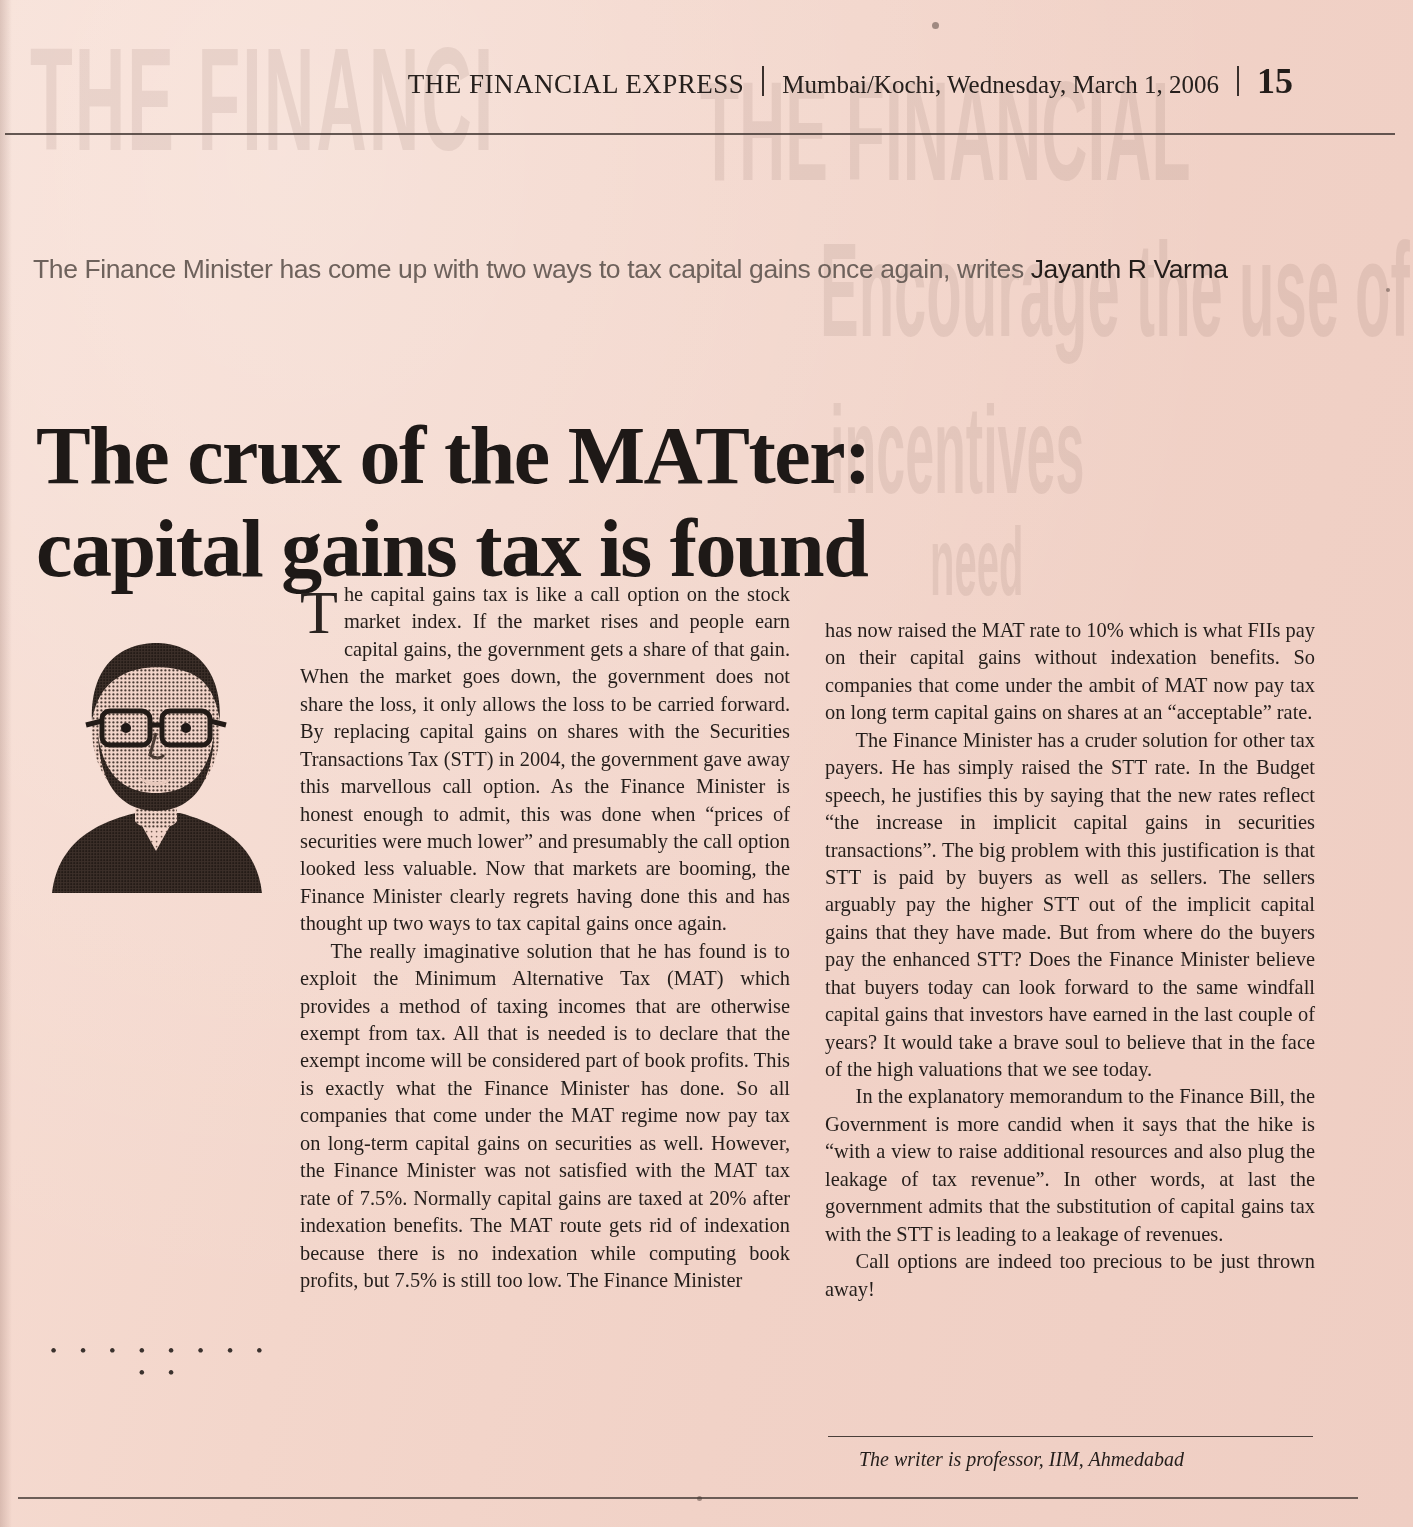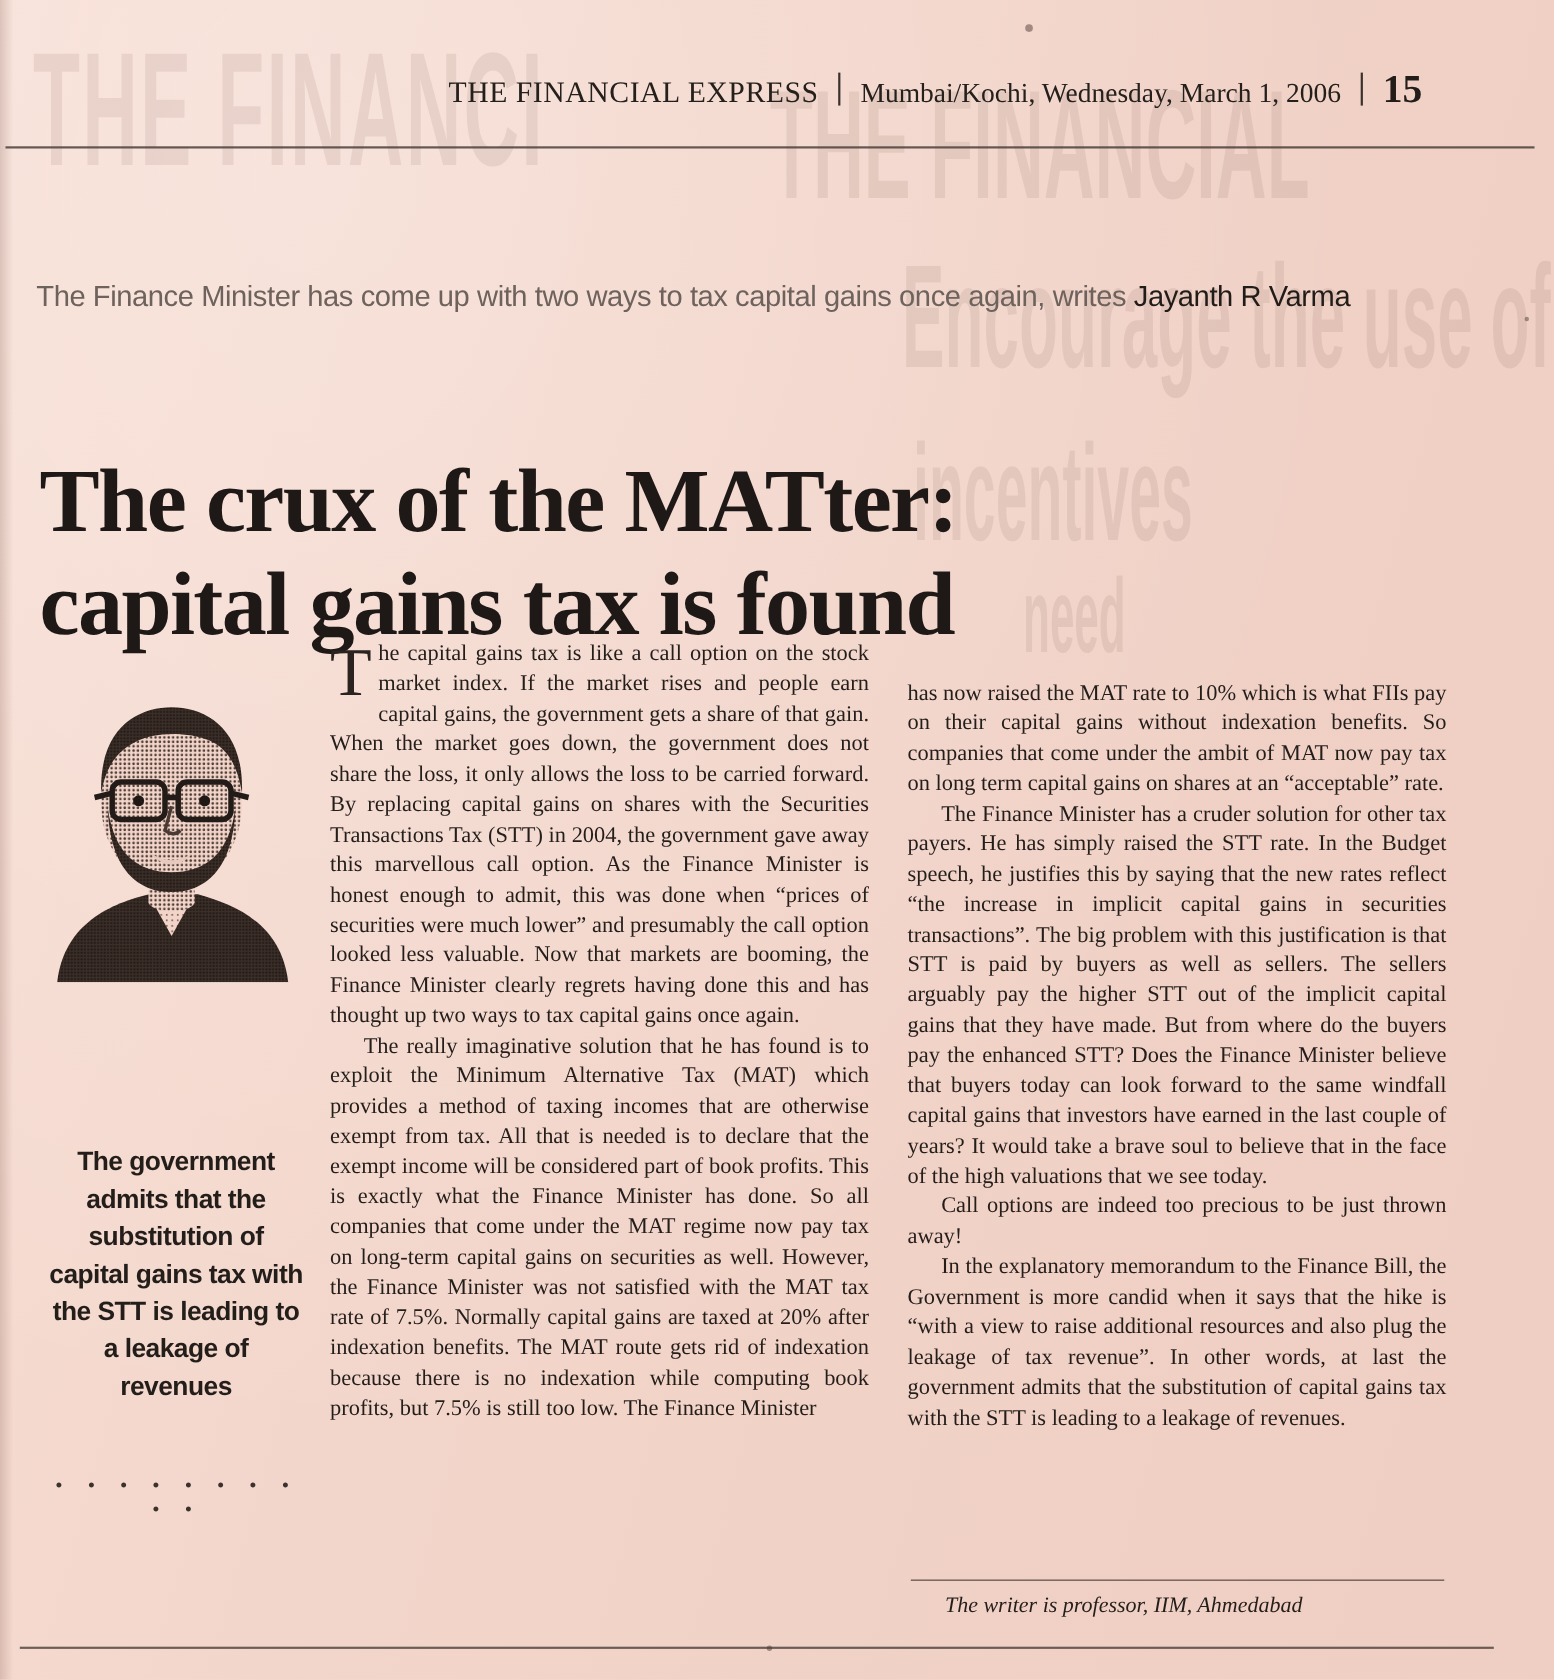--- a/index.html
+++ b/index.html
@@ -303,32 +303,31 @@
         <path d="M170 96 L186 100"></path>
       </g>
 
       <ellipse cx="86" cy="103" rx="5" ry="5" fill="#201815"></ellipse>
       <ellipse cx="146" cy="103" rx="5" ry="5" fill="#201815"></ellipse>
 
       <path d="M116 108 L110 130 q8 6 14 0" stroke="#4a3a33" stroke-width="3" fill="none"></path>
     </svg>
   </div>
 
-  <div class="pullquote">The government admits that the substitution of capital gains tax with the STT is leading to a leakage of revenues</div>
   <div class="dots">• • • • • • • • • •</div>
 
   <div class="col" id="col-mid">
     <p class="first dropcap">The capital gains tax is like a call option on the stock market index. If the market rises and people earn capital gains, the government gets a share of that gain. When the market goes down, the government does not share the loss, it only allows the loss to be carried forward. By replacing capital gains on shares with the Securities Transactions Tax (STT) in 2004, the government gave away this marvellous call option. As the Finance Minister is honest enough to admit, this was done when “prices of securities were much lower” and presumably the call option looked less valuable. Now that markets are booming, the Finance Minister clearly regrets having done this and has thought up two ways to tax capital gains once again.</p>
     <p>The really imaginative solution that he has found is to exploit the Minimum Alternative Tax (MAT) which provides a method of taxing incomes that are otherwise exempt from tax. All that is needed is to declare that the exempt income will be considered part of book profits. This is exactly what the Finance Minister has done. So all companies that come under the MAT regime now pay tax on long-term capital gains on securities as well. However, the Finance Minister was not satisfied with the MAT tax rate of 7.5%. Normally capital gains are taxed at 20% after indexation benefits. The MAT route gets rid of indexation because there is no indexation while computing book profits, but 7.5% is still too low. The Finance Minister</p>
   </div>
 
   <div class="col" id="col-right">
     <p class="first">has now raised the MAT rate to 10% which is what FIIs pay on their capital gains without indexation benefits. So companies that come under the ambit of MAT now pay tax on long term capital gains on shares at an “acceptable” rate.</p>
     <p>The Finance Minister has a cruder solution for other tax payers. He has simply raised the STT rate. In the Budget speech, he justifies this by saying that the new rates reflect “the increase in implicit capital gains in securities transactions”. The big problem with this justification is that STT is paid by buyers as well as sellers. The sellers arguably pay the higher STT out of the implicit capital gains that they have made. But from where do the buyers pay the enhanced STT? Does the Finance Minister believe that buyers today can look forward to the same windfall capital gains that investors have earned in the last couple of years? It would take a brave soul to believe that in the face of the high valuations that we see today.</p>
+    <p>In the explanatory memorandum to the Finance Bill, the Government is more candid when it says that the hike is “with a view to raise additional resources and also plug the leakage of tax revenue”. In other words, at last the government admits that the substitution of capital gains tax with the STT is leading to a leakage of revenues.</p>
     <p>Call options are indeed too precious to be just thrown away!</p>
-    <p>In the explanatory memorandum to the Finance Bill, the Government is more candid when it says that the hike is “with a view to raise additional resources and also plug the leakage of tax revenue”. In other words, at last the government admits that the substitution of capital gains tax with the STT is leading to a leakage of revenues.</p>
   </div>
 
   <div class="credit-rule"></div>
   <div class="credit">The writer is professor, IIM, Ahmedabad</div>
 
   <div class="hr-bottom"></div>
 </div>
 
 </body></html>

